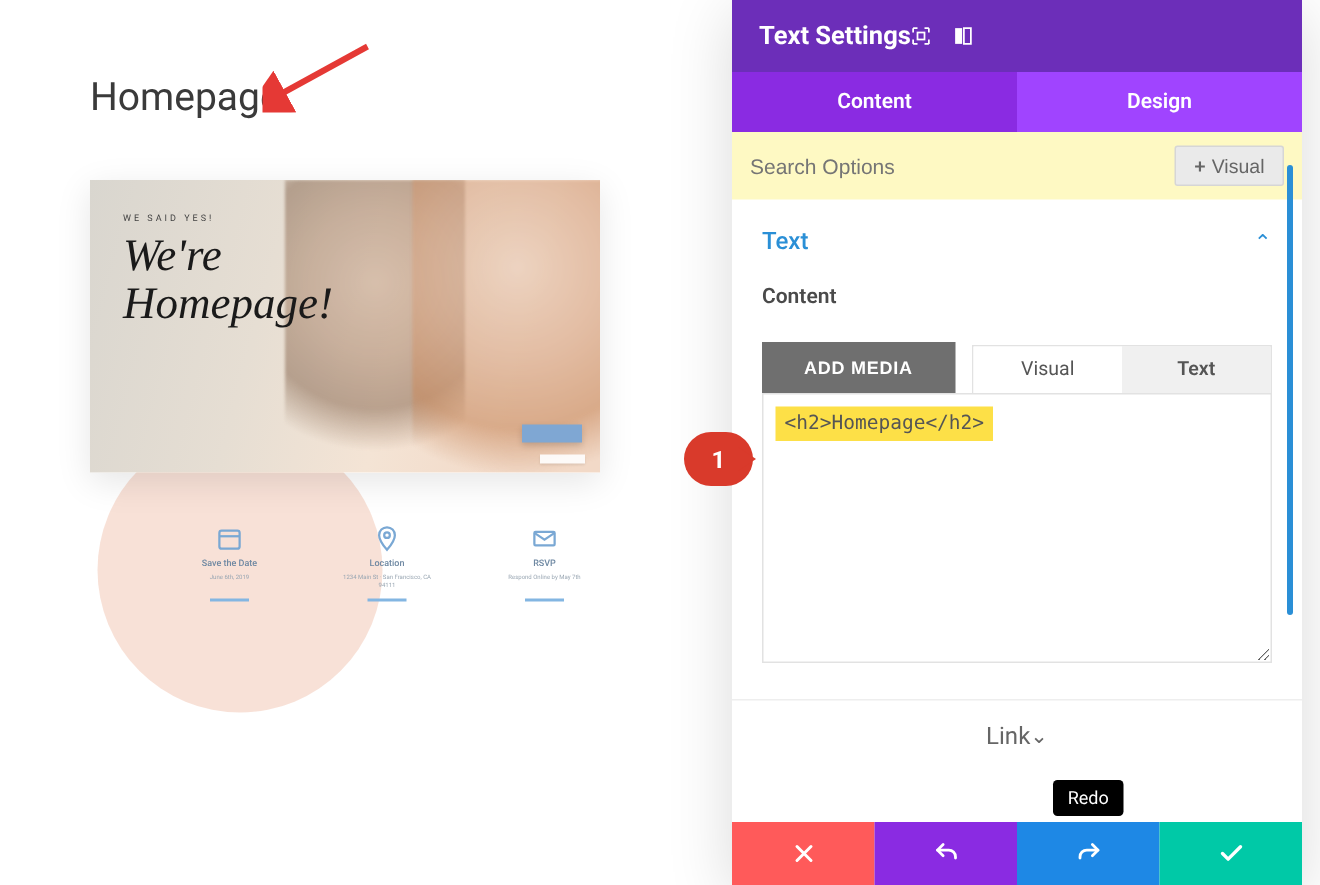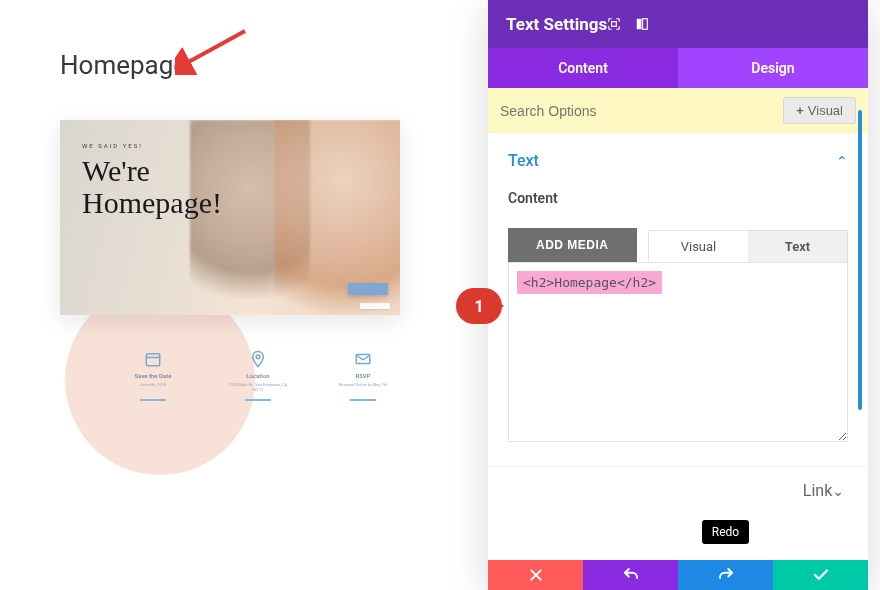--- a/index.html
+++ b/index.html
@@ -70,20 +70,21 @@
     letter-spacing: 2px;
     color: #424242;
     text-transform: uppercase;
   }
   .hero-big {
     font-family: Georgia, "Times New Roman", serif;
     font-size: 30px;
     line-height: 1.05;
     color: #1a1a1a;
     margin-top: 6px;
+    font-style: italic;
   }
   .hero-btn {
     position: absolute;
     right: 12px;
     bottom: 20px;
     width: 40px;
     height: 12px;
     background: #7fa7d3;
     box-shadow: 0 2px 4px rgba(0,0,0,.15);
   }
@@ -283,39 +284,39 @@
     border: 1px solid #e2e2e2;
     padding: 8px 8px;
     font-family: Menlo, Consolas, monospace;
     font-size: 13px;
     color: #555;
     resize: both;
     overflow:auto;
   }
   .textarea .hl {
     display:inline-block;
-    background: #f9a8d4;
+    background: #fde047;
     padding: 4px 6px;
   }
 
   .link-sec {
     border-top: 1px solid #eee;
     margin: 24px -20px 0;
     padding: 14px 24px;
     display: flex;
-    justify-content: flex-end;
+    justify-content: center;
     align-items: center;
     cursor: pointer;
   }
   .link-sec .ttl { color:#666; font-size:16px; }
   .chev-down { color:#666; font-size:14px; }
 
   .bottom-actions {
     display: flex;
-    height: 30px;
+    height: 42px;
   }
   .act { flex:1; display:flex; align-items:center; justify-content:center; color:#fff; cursor:pointer; position:relative; }
   .act.cancel { background:#ff5a5a; }
   .act.undo   { background:#8a2be2; }
   .act.redo   { background:#1e88e5; }
   .act.save   { background:#00c9a7; }
 
   .tooltip {
     position:absolute;
     bottom: 46px;

